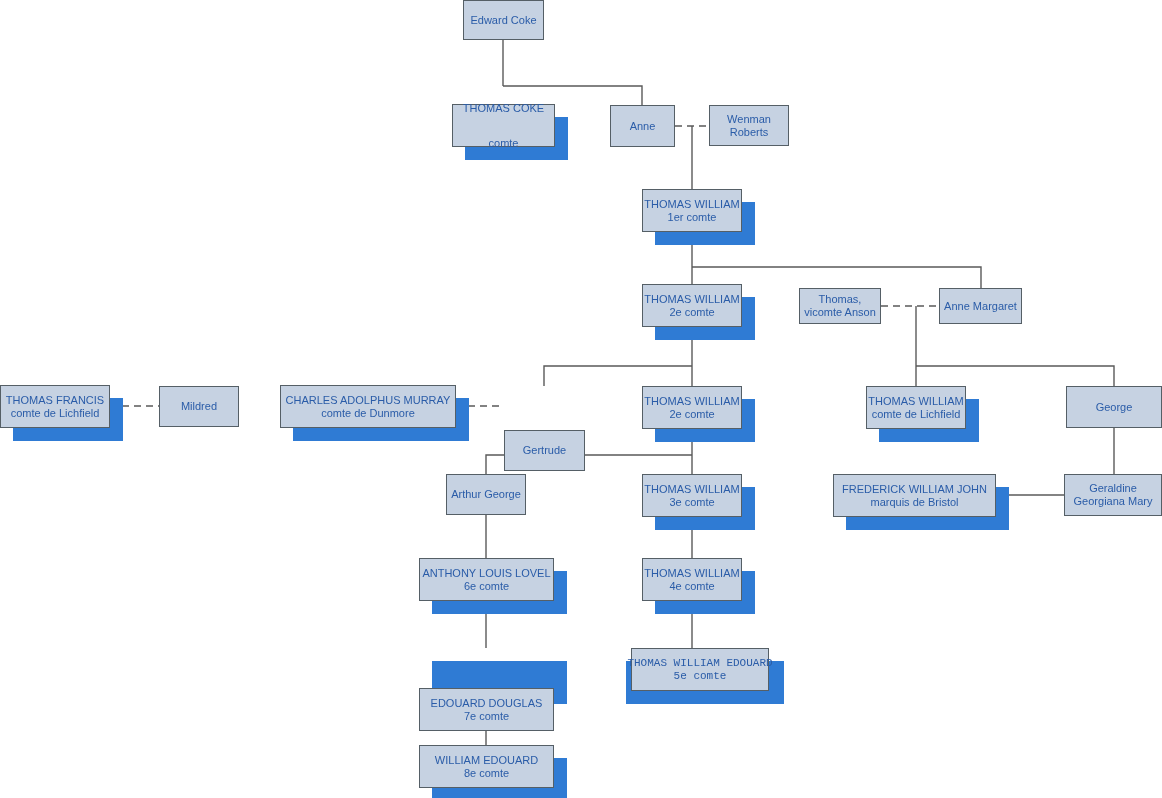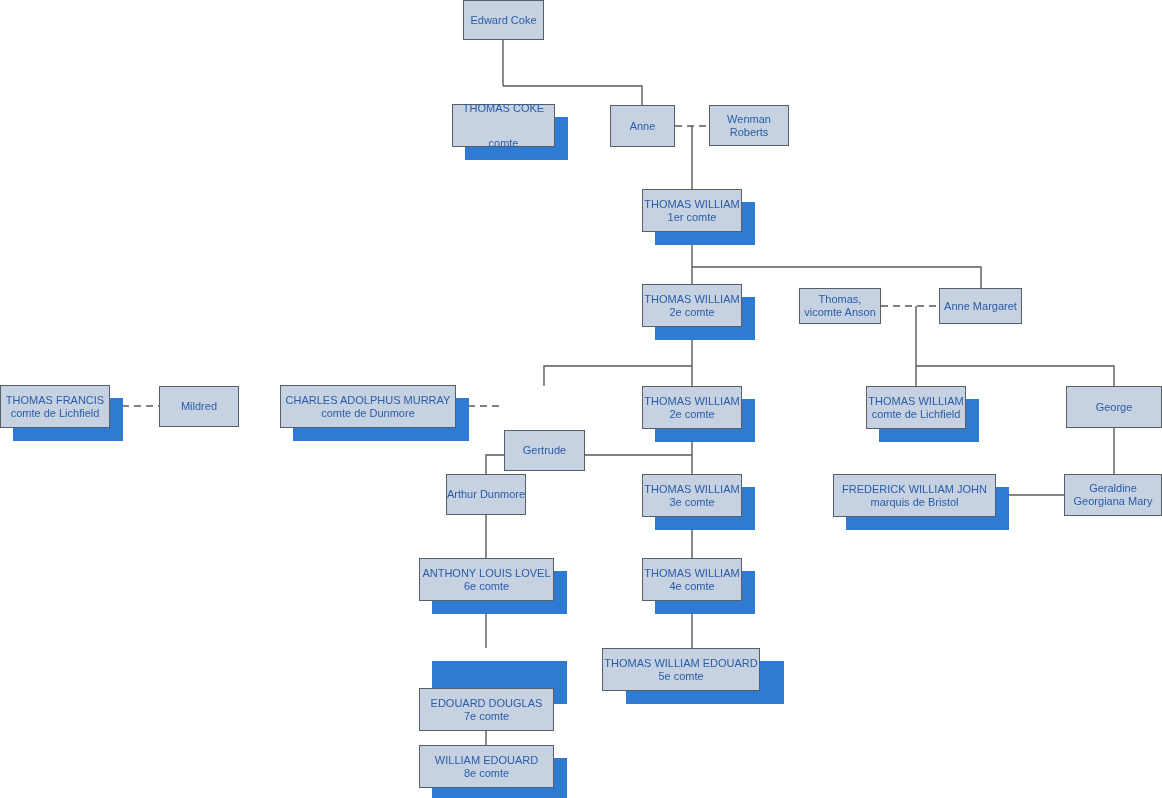--- a/index.html
+++ b/index.html
@@ -131,21 +131,21 @@
       </div>
       <div class="shadow" style="left: 879px; top: 399px; width: 100px; height: 43px; background: rgb(47, 123, 212);"></div>
       <div class="node" style="left: 866px; top: 386px; width: 100px; height: 43px; background: rgb(198, 210, 226); border-color: rgb(85, 95, 102); color: rgb(42, 92, 168);">
         <span class="ln">THOMAS WILLIAM</span>
         <span class="ln">comte de Lichfield</span>
       </div>
       <div class="node" style="left: 1066px; top: 386px; width: 96px; height: 42px; background: rgb(198, 210, 226); border-color: rgb(85, 95, 102); color: rgb(42, 92, 168);">
         <span class="ln">George</span>
       </div>
       <div class="node" style="left: 446px; top: 474px; width: 80px; height: 41px; background: rgb(198, 210, 226); border-color: rgb(85, 95, 102); color: rgb(42, 92, 168);">
-        <span class="ln">Arthur Dunmore</span>
+        <span class="ln">Arthur George</span>
       </div>
       <div class="shadow" style="left: 655px; top: 487px; width: 100px; height: 43px; background: rgb(47, 123, 212);"></div>
       <div class="node" style="left: 642px; top: 474px; width: 100px; height: 43px; background: rgb(198, 210, 226); border-color: rgb(85, 95, 102); color: rgb(42, 92, 168);">
         <span class="ln">THOMAS WILLIAM</span>
         <span class="ln">3e comte</span>
       </div>
       <div class="shadow" style="left: 846px; top: 487px; width: 163px; height: 43px; background: rgb(47, 123, 212);"></div>
       <div class="node" style="left: 833px; top: 474px; width: 163px; height: 43px; background: rgb(198, 210, 226); border-color: rgb(85, 95, 102); color: rgb(42, 92, 168);">
         <span class="ln">FREDERICK WILLIAM JOHN</span>
         <span class="ln">marquis de Bristol</span>
@@ -163,21 +163,21 @@
       <div class="node" style="left: 642px; top: 558px; width: 100px; height: 43px; background: rgb(198, 210, 226); border-color: rgb(85, 95, 102); color: rgb(42, 92, 168);">
         <span class="ln">THOMAS WILLIAM</span>
         <span class="ln">4e comte</span>
       </div>
       <div class="shadow" style="left: 432px; top: 661px; width: 135px; height: 43px; background: rgb(47, 123, 212);"></div>
       <div class="node" style="left: 419px; top: 648px; width: 135px; height: 43px; background: rgb(198, 210, 226); border-color: rgb(85, 95, 102); color: rgb(42, 92, 168); margin-top: 40px;">
         <span class="ln">EDOUARD DOUGLAS</span>
         <span class="ln">7e comte</span>
       </div>
       <div class="shadow" style="left: 626px; top: 661px; width: 158px; height: 43px; background: rgb(47, 123, 212);"></div>
-      <div class="node" style="left: 602px; top: 648px; width: 158px; height: 43px; background: rgb(198, 210, 226); border-color: rgb(85, 95, 102); color: rgb(42, 92, 168);">
+      <div class="node" style="left: 631px; top: 648px; width: 138px; height: 43px; background: rgb(198, 210, 226); border-color: rgb(85, 95, 102); color: rgb(42, 92, 168); font-family: Liberation Mono, monospace;">
         <span class="ln">THOMAS WILLIAM EDOUARD</span>
         <span class="ln">5e comte</span>
       </div>
       <div class="shadow" style="left: 432px; top: 758px; width: 135px; height: 43px; background: rgb(47, 123, 212);"></div>
       <div class="node" style="left: 419px; top: 745px; width: 135px; height: 43px; background: rgb(198, 210, 226); border-color: rgb(85, 95, 102); color: rgb(42, 92, 168);">
         <span class="ln">WILLIAM EDOUARD</span>
         <span class="ln">8e comte</span>
       </div>
     </div>
 

